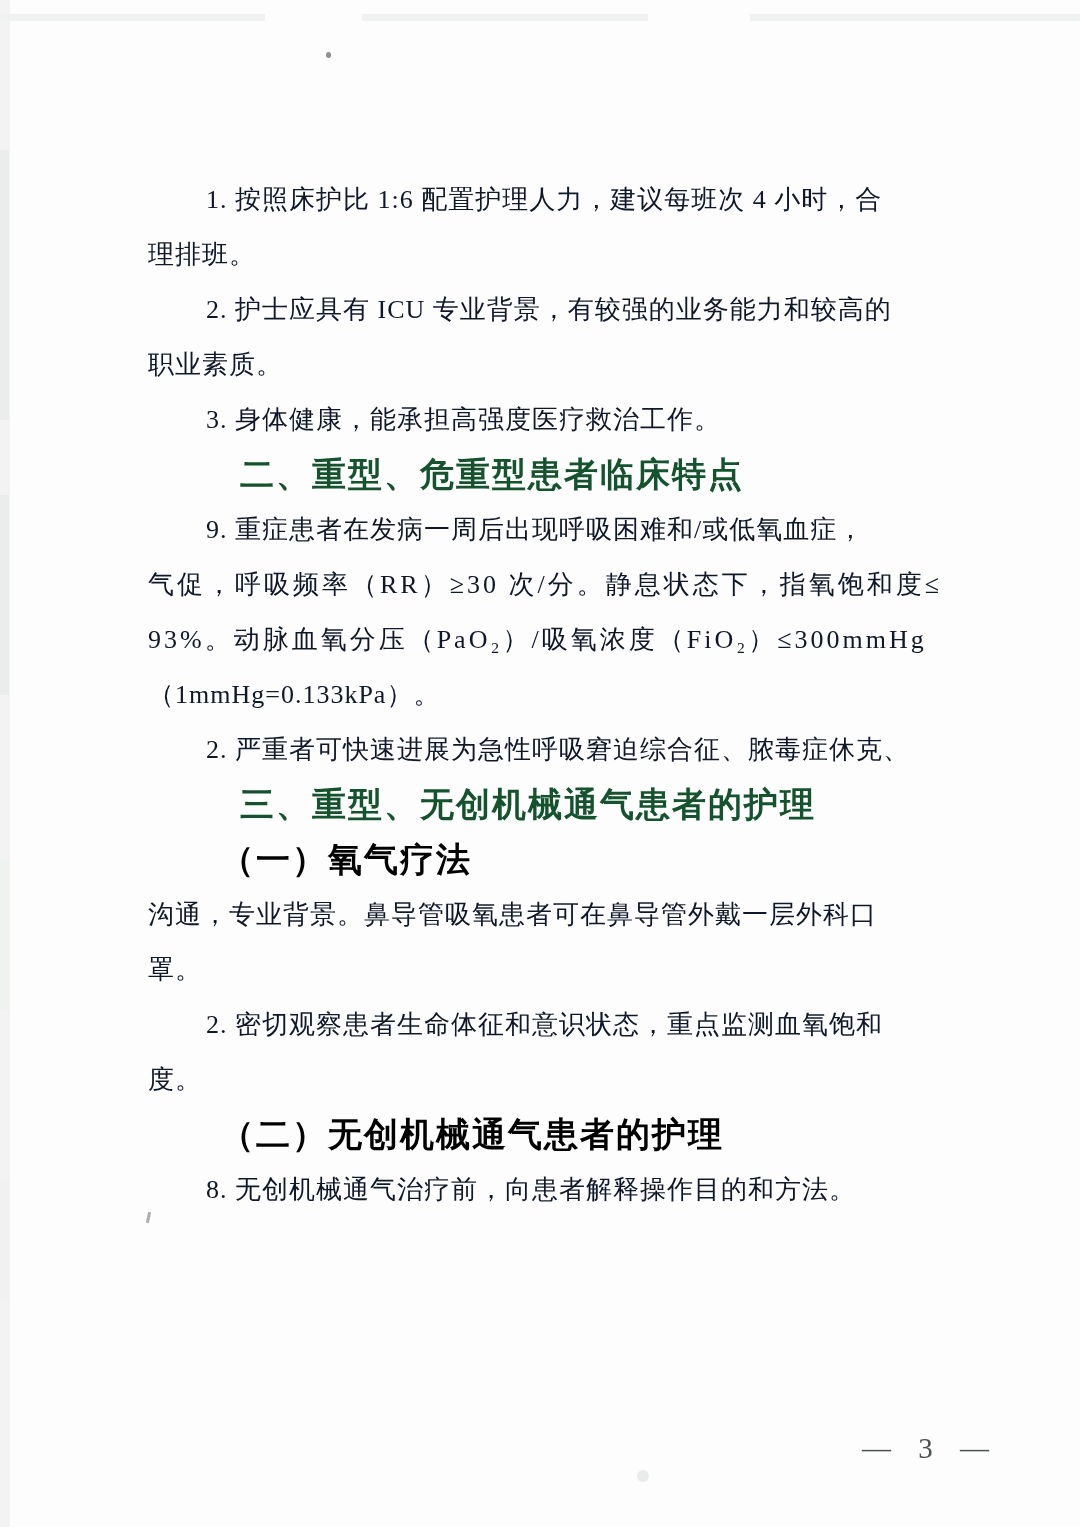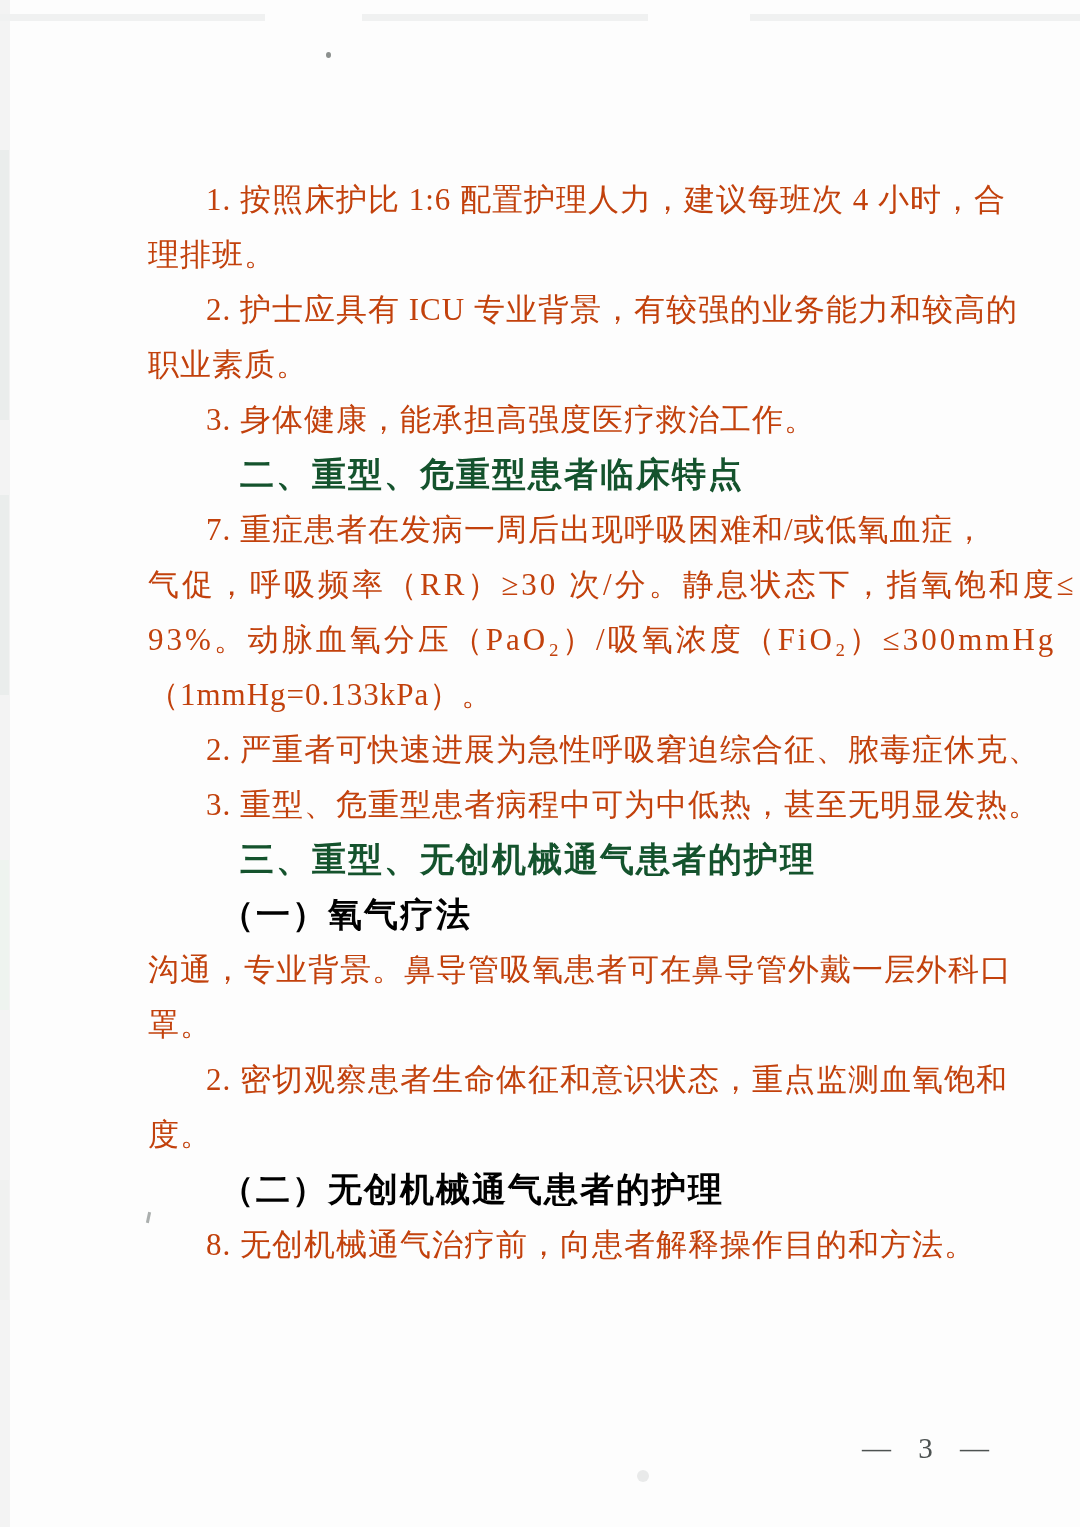--- a/index.html
+++ b/index.html
@@ -79,23 +79,23 @@
   
   .doc {
     position: absolute;
     left: 148px;
     top: 172px;
     width: 850px;
   }
   .line {
     height: 55px;
     line-height: 55px;
-    font-size: 31px;
+    font-size: 26px;
     white-space: nowrap;
-    color: #c2410c;
+    color: #0f172a;
     letter-spacing: 1px;
   }
   .line.body {}
   .line.indent { padding-left: 58px; }
   .line.spread { letter-spacing: 3px; }
   .line.heading {
     font-family: "Liberation Sans", "DejaVu Sans", sans-serif;
     font-weight: 700;
     padding-left: 92px;
     color: #14532d;
@@ -137,26 +137,25 @@
 <div class="faint-smudge"></div>
 
 <div class="doc">
 
 <div class="line body indent">1. 按照床护比 1:6 配置护理人力，建议每班次 4 小时，合</div>
     <div class="line body">理排班。</div>
     <div class="line body indent">2. 护士应具有 ICU 专业背景，有较强的业务能力和较高的</div>
     <div class="line body">职业素质。</div>
     <div class="line body indent">3. 身体健康，能承担高强度医疗救治工作。</div>
     <div class="line heading">二、重型、危重型患者临床特点</div>
-    <div class="line body indent">7. 重症患者在发病一周后出现呼吸困难和/或低氧血症，</div>
+    <div class="line body indent">9. 重症患者在发病一周后出现呼吸困难和/或低氧血症，</div>
     <div class="line body spread">气促，呼吸频率（RR）≥30 次/分。静息状态下，指氧饱和度≤</div>
     <div class="line body spread">93%。动脉血氧分压（PaO₂）/吸氧浓度（FiO₂）≤300mmHg</div>
     <div class="line body">（1mmHg=0.133kPa）。</div>
     <div class="line body indent">2. 严重者可快速进展为急性呼吸窘迫综合征、脓毒症休克、</div>
-    <div class="line body indent">3. 重型、危重型患者病程中可为中低热，甚至无明显发热。</div>
     <div class="line heading">三、重型、无创机械通气患者的护理</div>
     <div class="line subheading">（一）氧气疗法</div>
     <div class="line body">沟通，专业背景。鼻导管吸氧患者可在鼻导管外戴一层外科口</div>
     <div class="line body">罩。</div>
     <div class="line body indent">2. 密切观察患者生命体征和意识状态，重点监测血氧饱和</div>
     <div class="line body">度。</div>
     <div class="line subheading">（二）无创机械通气患者的护理</div>
     <div class="line body indent">8. 无创机械通气治疗前，向患者解释操作目的和方法。</div>
   </div>
 

